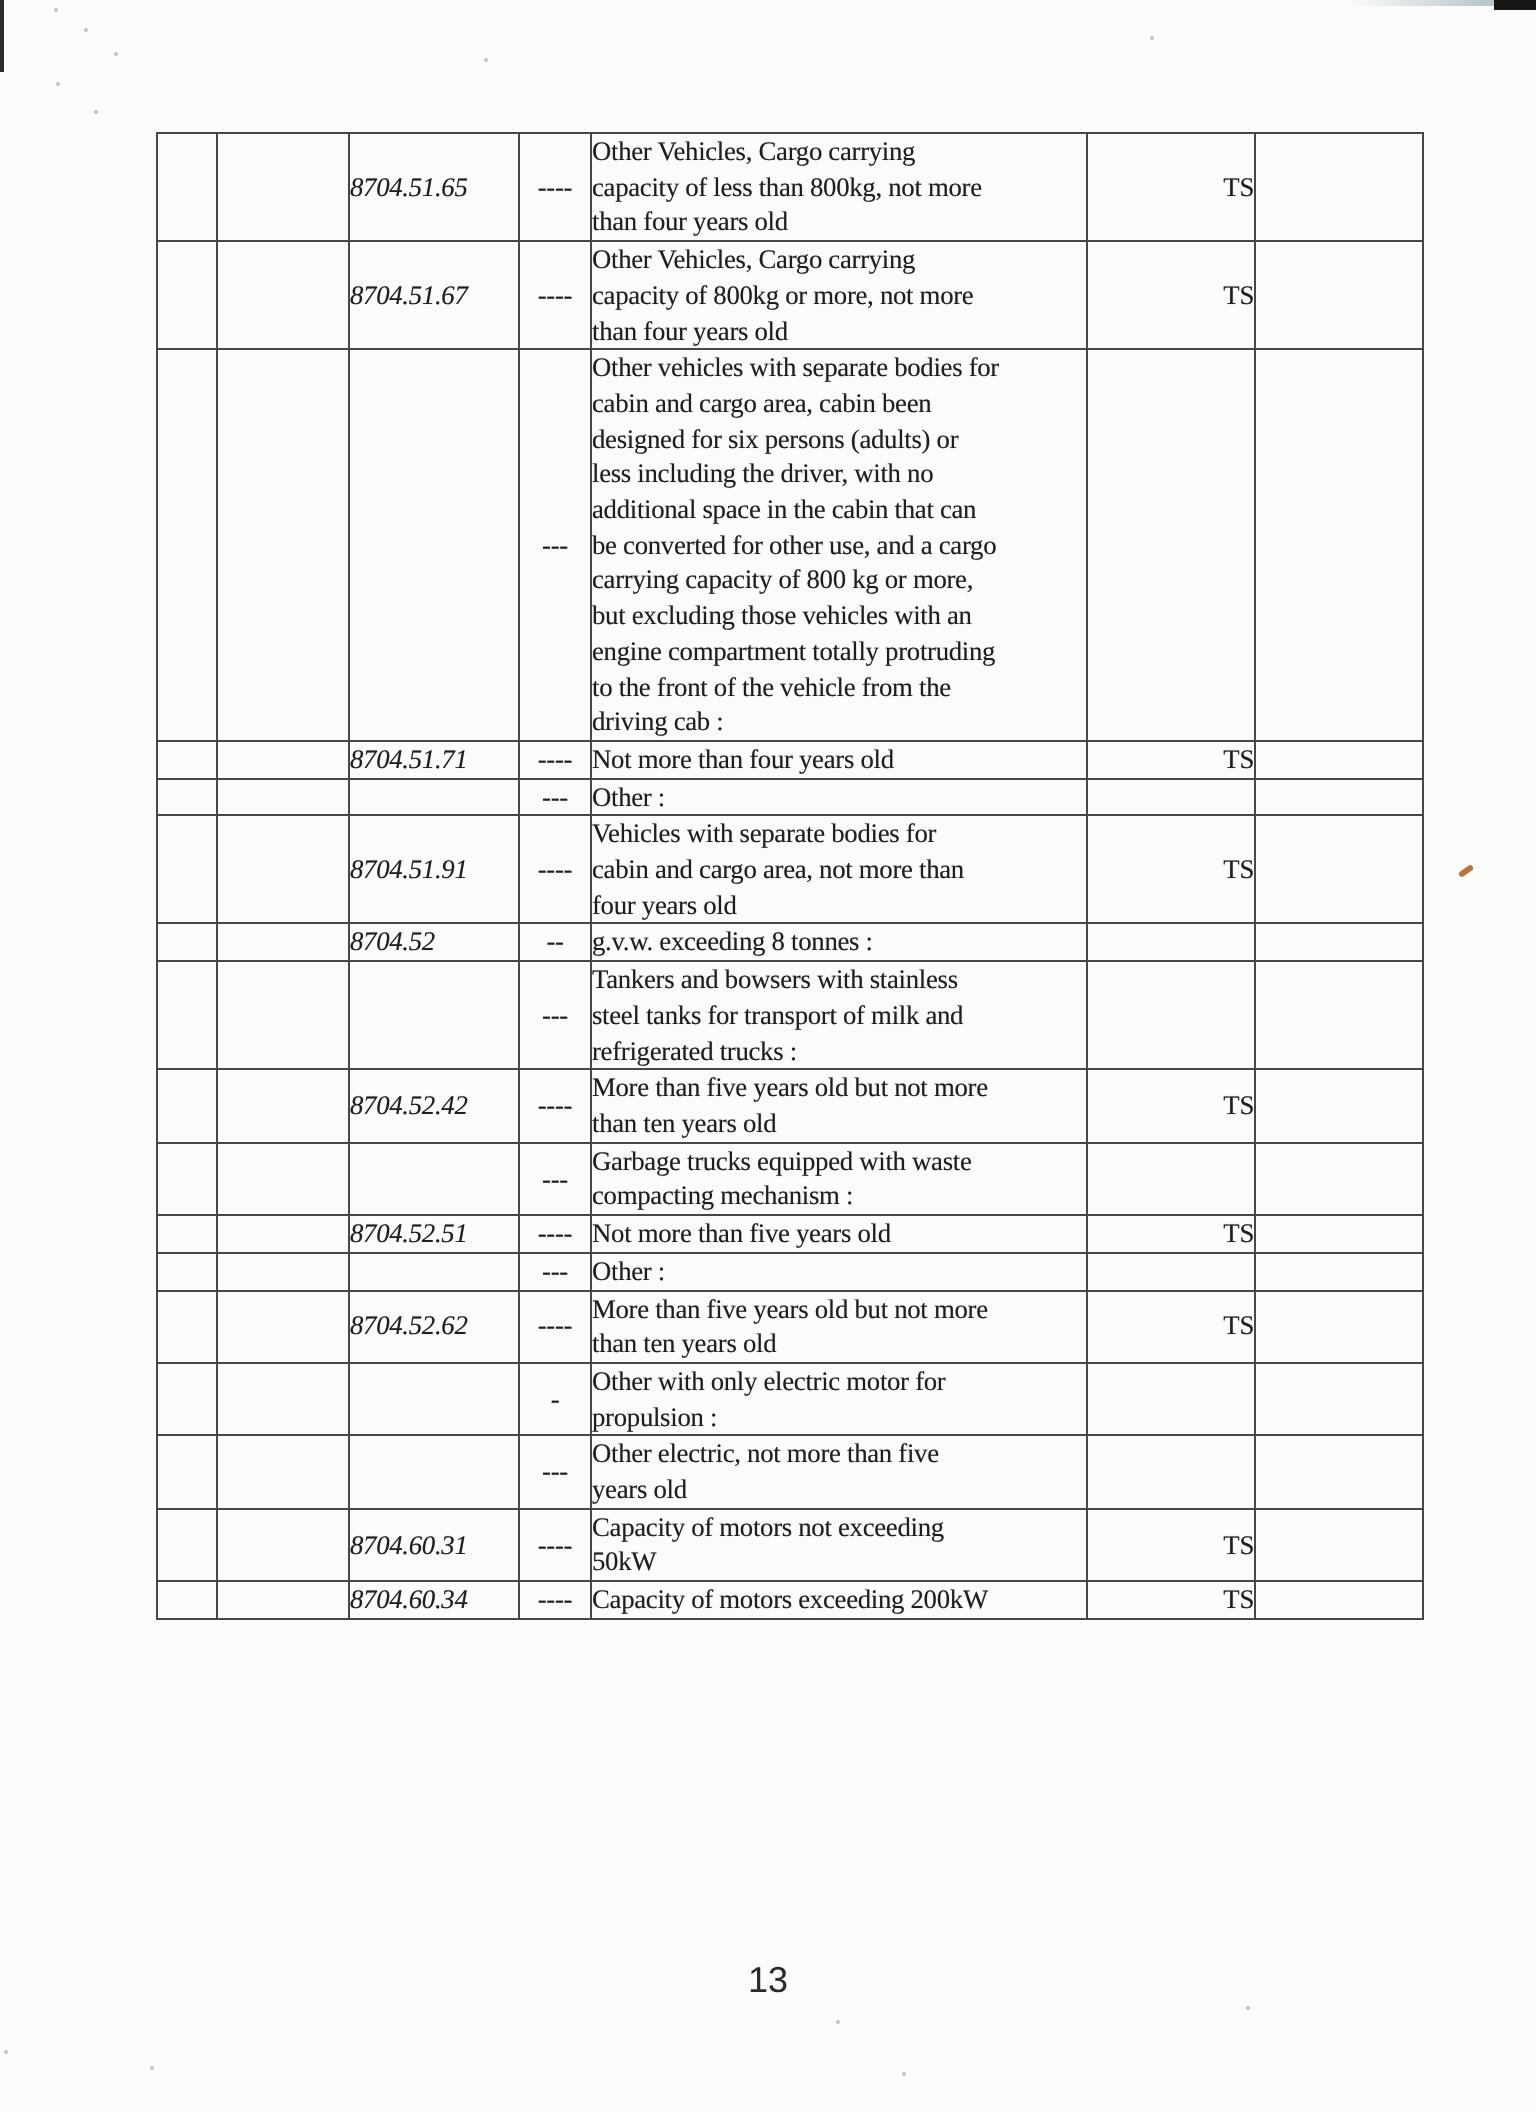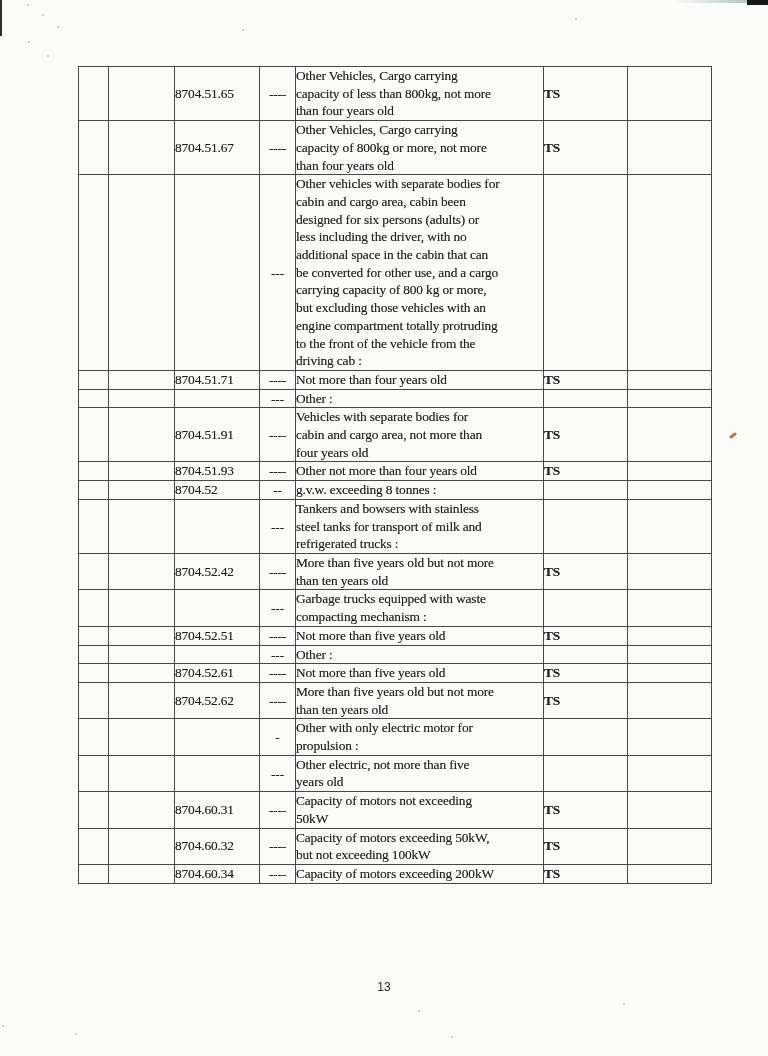--- a/index.html
+++ b/index.html
@@ -23,30 +23,30 @@
   table.tariff td{
     border:1px solid #474747;
     vertical-align:middle;
     font-size:13.4px;
     line-height:17.7px;
     letter-spacing:-0.15px;
     padding:0;
     overflow:hidden;
     text-shadow:0 0 0.4px rgba(30,30,30,0.45);
   }
-  td.c-code{padding-left:6px;}
+  td.c-code{padding-left:6px;font-style:italic;}
   td.c-dash{text-align:center;}
   td.c-desc{white-space:pre-line;padding-left:5px;padding-right:1px;}
-  td.c-ts{text-align:left;font-weight:bold;font-size:14px;letter-spacing:0.3px;}
+  td.c-ts{text-align:right;font-weight:normal;font-size:14px;letter-spacing:0.3px;}
   
   .page-number{
     position:absolute;left:78px;top:980px;width:612px;
     text-align:center;
     font-family:"Liberation Sans", sans-serif;
-    font-size:12px;color:#2a2a2a;
+    font-size:18px;color:#2a2a2a;
   }
   
   .art{position:absolute;}
   .art-topright-bar{right:0;top:0;width:21px;height:5px;background:#161616;}
   .art-topright-streak{right:21px;top:0;width:72px;height:3px;
     background:linear-gradient(to left, rgba(75,115,135,0.40), rgba(75,115,135,0));}
   .art-left-edge{left:0;top:0;width:2px;height:36px;background:#2d2d2d;}
   .art-orange{left:729px;top:434px;width:8px;height:3px;background:#b8743c;
     transform:rotate(-35deg);border-radius:2px;}
   .speck{width:2px;height:2px;background:rgba(110,110,110,0.4);border-radius:50%;}
@@ -154,29 +154,20 @@
     <td class="c-dash">----</td>
     <td class="c-desc">Vehicles with separate bodies for
 cabin and cargo area, not more than
 four years old</td>
     <td class="c-ts">TS</td>
     <td class="c-blank"></td>
   </tr>
         <tr class="t-row">
     <td class="c-blank"></td>
     <td class="c-blank"></td>
-    <td class="c-code">8704.51.93</td>
-    <td class="c-dash">----</td>
-    <td class="c-desc">Other not more than four years old</td>
-    <td class="c-ts">TS</td>
-    <td class="c-blank"></td>
-  </tr>
-        <tr class="t-row">
-    <td class="c-blank"></td>
-    <td class="c-blank"></td>
     <td class="c-code">8704.52</td>
     <td class="c-dash">--</td>
     <td class="c-desc">g.v.w. exceeding 8 tonnes :</td>
     <td class="c-ts"></td>
     <td class="c-blank"></td>
   </tr>
         <tr class="t-row">
     <td class="c-blank"></td>
     <td class="c-blank"></td>
     <td class="c-code"></td>
@@ -221,29 +212,20 @@
     <td class="c-blank"></td>
     <td class="c-code"></td>
     <td class="c-dash">---</td>
     <td class="c-desc">Other :</td>
     <td class="c-ts"></td>
     <td class="c-blank"></td>
   </tr>
         <tr class="t-row">
     <td class="c-blank"></td>
     <td class="c-blank"></td>
-    <td class="c-code">8704.52.61</td>
-    <td class="c-dash">----</td>
-    <td class="c-desc">Not more than five years old</td>
-    <td class="c-ts">TS</td>
-    <td class="c-blank"></td>
-  </tr>
-        <tr class="t-row">
-    <td class="c-blank"></td>
-    <td class="c-blank"></td>
     <td class="c-code">8704.52.62</td>
     <td class="c-dash">----</td>
     <td class="c-desc">More than five years old but not more
 than ten years old</td>
     <td class="c-ts">TS</td>
     <td class="c-blank"></td>
   </tr>
         <tr class="t-row">
     <td class="c-blank"></td>
     <td class="c-blank"></td>
@@ -270,30 +252,20 @@
     <td class="c-code">8704.60.31</td>
     <td class="c-dash">----</td>
     <td class="c-desc">Capacity of motors not exceeding
 50kW</td>
     <td class="c-ts">TS</td>
     <td class="c-blank"></td>
   </tr>
         <tr class="t-row">
     <td class="c-blank"></td>
     <td class="c-blank"></td>
-    <td class="c-code">8704.60.32</td>
-    <td class="c-dash">----</td>
-    <td class="c-desc">Capacity of motors exceeding 50kW,
-but not exceeding 100kW</td>
-    <td class="c-ts">TS</td>
-    <td class="c-blank"></td>
-  </tr>
-        <tr class="t-row">
-    <td class="c-blank"></td>
-    <td class="c-blank"></td>
     <td class="c-code">8704.60.34</td>
     <td class="c-dash">----</td>
     <td class="c-desc">Capacity of motors exceeding 200kW</td>
     <td class="c-ts">TS</td>
     <td class="c-blank"></td>
   </tr>
       </tbody>
   </table>
 
   <div class="page-number">13</div>

